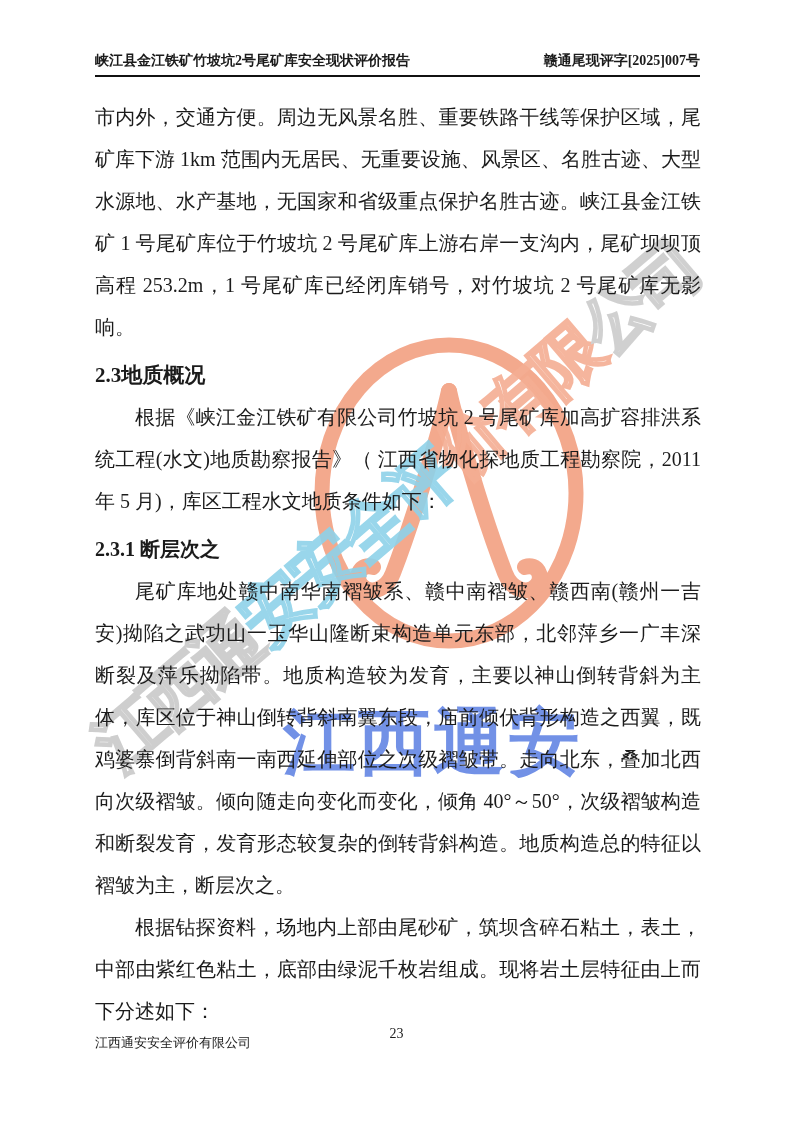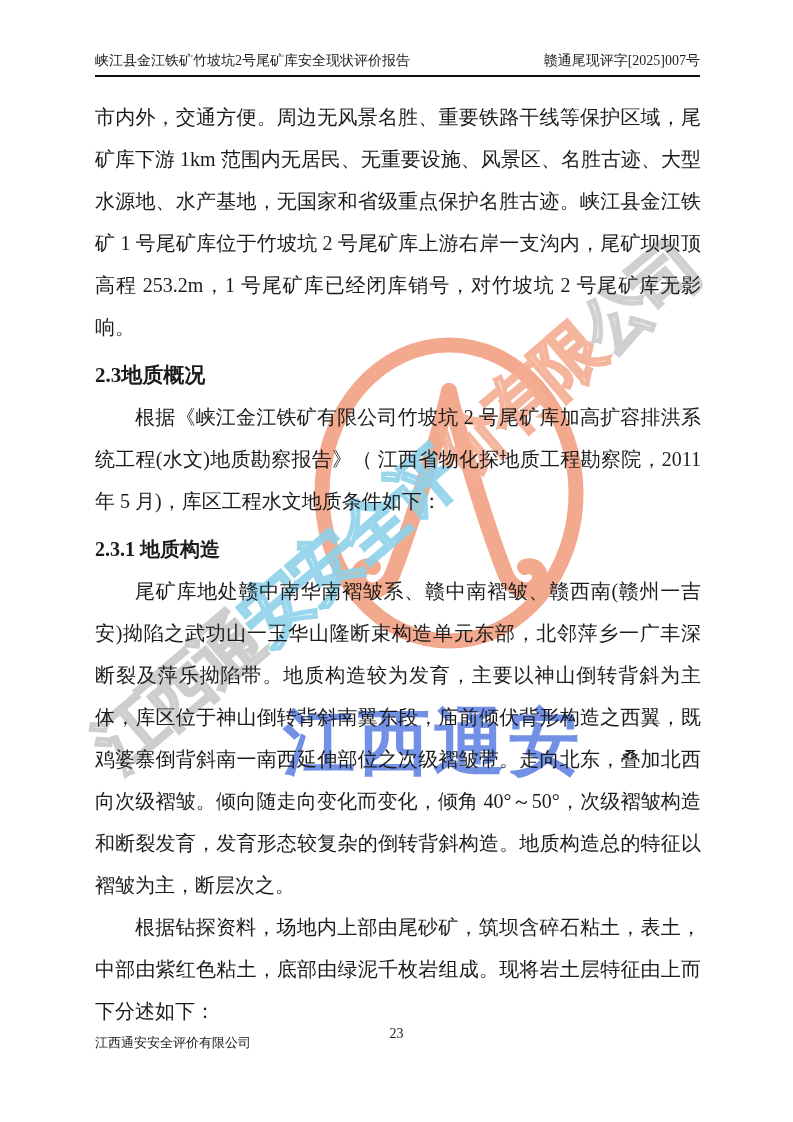--- a/index.html
+++ b/index.html
@@ -26,21 +26,21 @@
     font-size:68px;font-weight:700;
     font-family:"Liberation Sans","DejaVu Sans",sans-serif;
     letter-spacing:-4px;white-space:nowrap;line-height:1.1;
     color:transparent;opacity:.9;
   }
   
   .doc{position:absolute;inset:0;z-index:2;}
   .hdr{
     position:absolute;left:95px;top:52px;width:605px;
     display:flex;justify-content:space-between;align-items:flex-end;
-    font-size:14px;font-weight:400;
+    font-size:14px;font-weight:700;
     border-bottom:2px solid #111;padding-bottom:5px;
   }
   .content{
     position:absolute;left:95px;top:96px;width:606px;
     font-size:20px;line-height:42px;text-align:justify;
   }
   .content p{margin:0;}
   .content p.ind{text-indent:2em;}
   h2.sec{font-size:21px;font-weight:700;margin:6px 0 0 0;line-height:42px;}
   h3.sec{font-size:20px;font-weight:700;margin:6px 0 0 0;line-height:42px;}
@@ -72,21 +72,21 @@
     <span>赣通尾现评字[2025]007号</span>
   </div>
 
   <div class="content">
     <p>市内外，交通方便。周边无风景名胜、重要铁路干线等保护区域，尾矿库下游 1km 范围内无居民、无重要设施、风景区、名胜古迹、大型水源地、水产基地，无国家和省级重点保护名胜古迹。峡江县金江铁矿 1 号尾矿库位于竹坡坑 2 号尾矿库上游右岸一支沟内，尾矿坝坝顶高程 253.2m，1 号尾矿库已经闭库销号，对竹坡坑 2 号尾矿库无影响。</p>
 
     <h2 class="sec">2.3地质概况</h2>
 
     <p class="ind">根据《峡江金江铁矿有限公司竹坡坑 2 号尾矿库加高扩容排洪系统工程(水文)地质勘察报告》（ 江西省物化探地质工程勘察院，2011 年 5 月)，库区工程水文地质条件如下：</p>
 
-    <h3 class="sec">2.3.1 地质构造</h3>
+    <h3 class="sec">2.3.1 断层次之</h3>
 
     <p class="ind">尾矿库地处赣中南华南褶皱系、赣中南褶皱、赣西南(赣州一吉安)拗陷之武功山一玉华山隆断束构造单元东部，北邻萍乡一广丰深断裂及萍乐拗陷带。地质构造较为发育，主要以神山倒转背斜为主体，库区位于神山倒转背斜南翼东段，庙前倾伏背形构造之西翼，既鸡婆寨倒背斜南一南西延伸部位之次级褶皱带。走向北东，叠加北西向次级褶皱。倾向随走向变化而变化，倾角 40°～50°，次级褶皱构造和断裂发育，发育形态较复杂的倒转背斜构造。地质构造总的特征以褶皱为主，断层次之。</p>
 
 
     <p class="ind">根据钻探资料，场地内上部由尾砂矿，筑坝含碎石粘土，表土，中部由紫红色粘土，底部由绿泥千枚岩组成。现将岩土层特征由上而下分述如下：</p>
   </div>
 
   <div class="ftr-company">江西通安安全评价有限公司</div>
 
   <div class="ftr-page">23</div>

